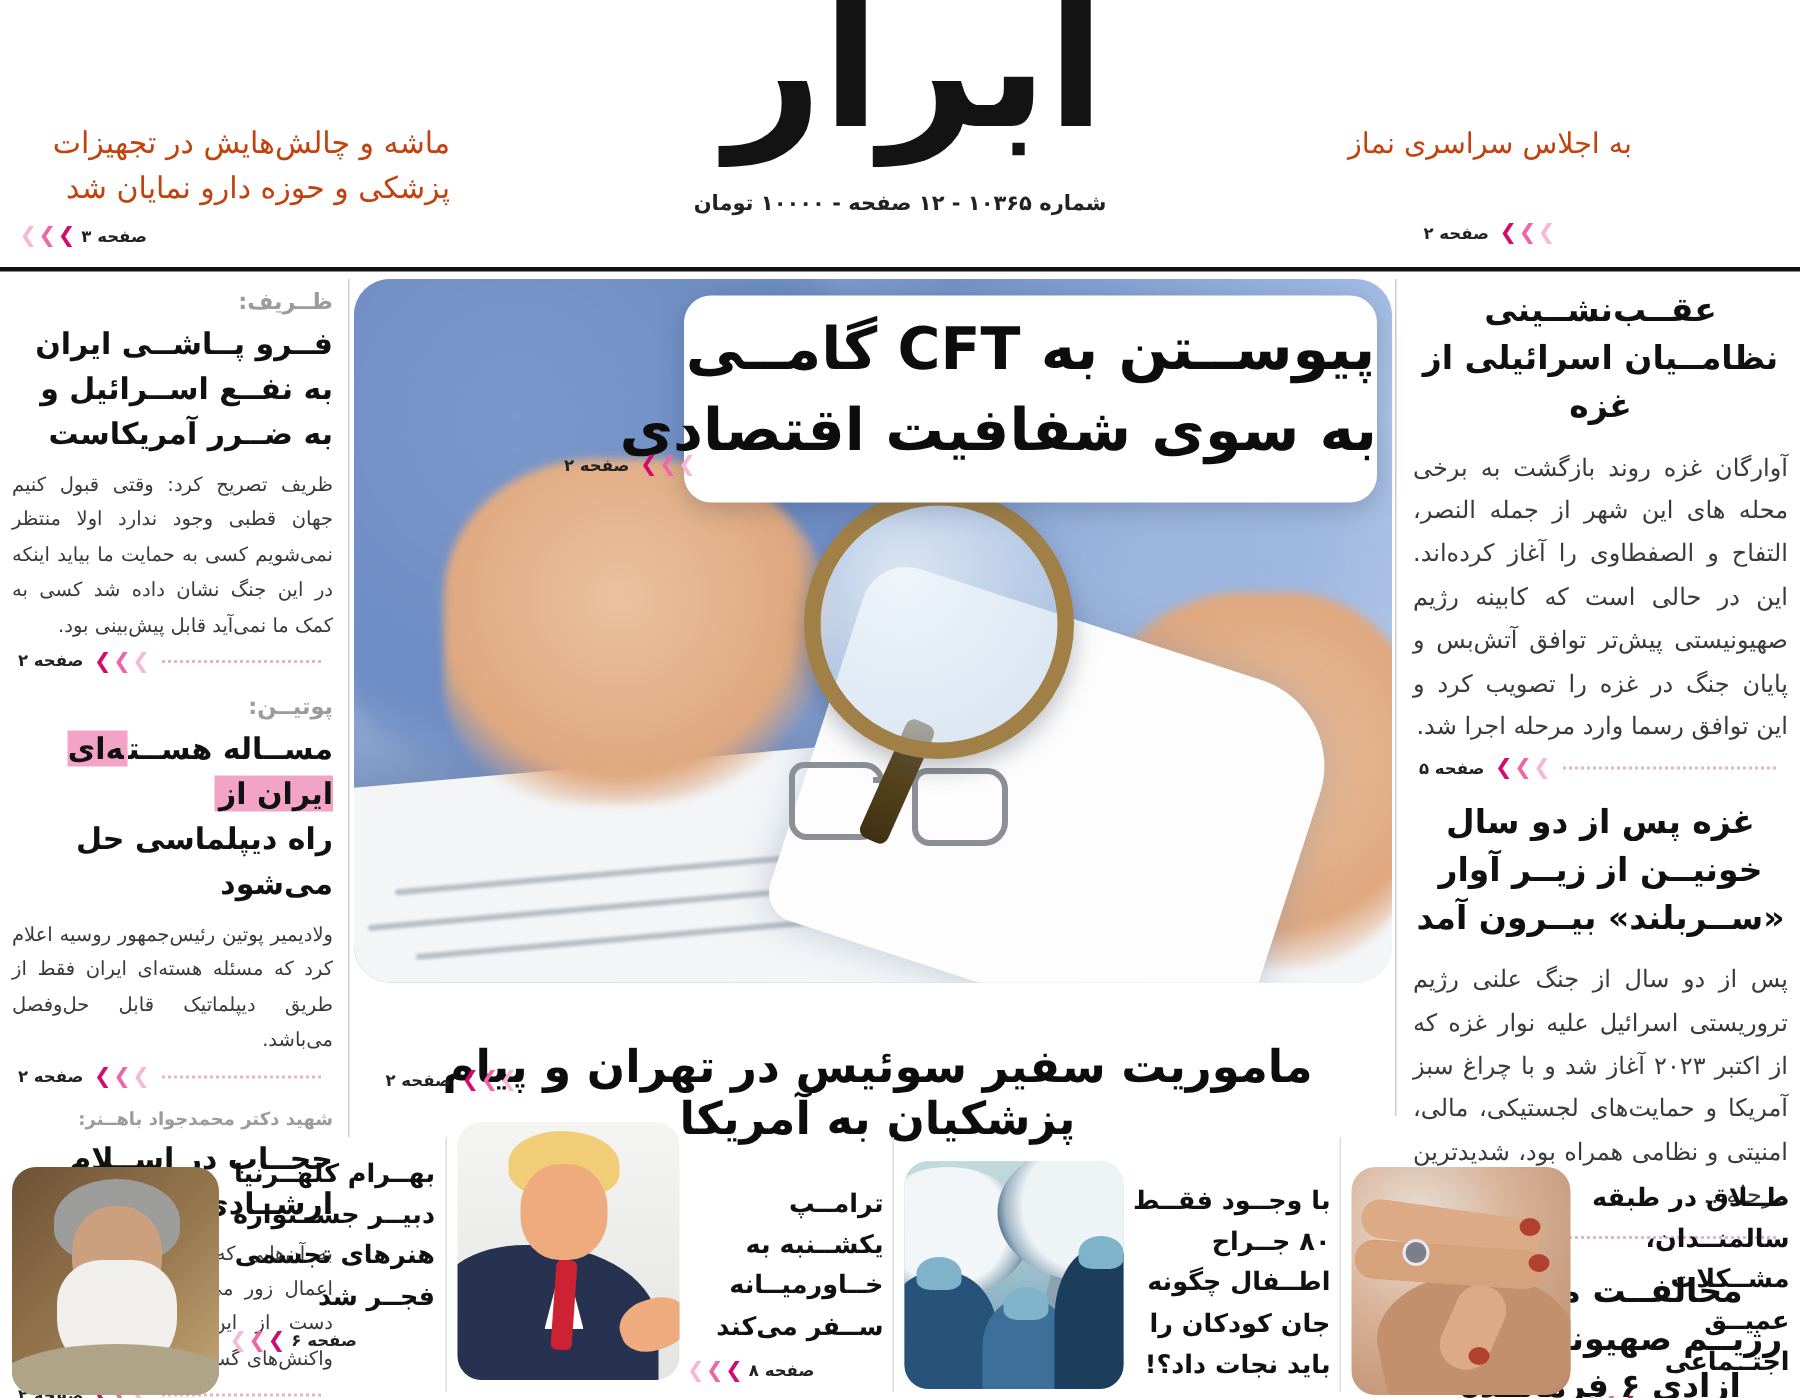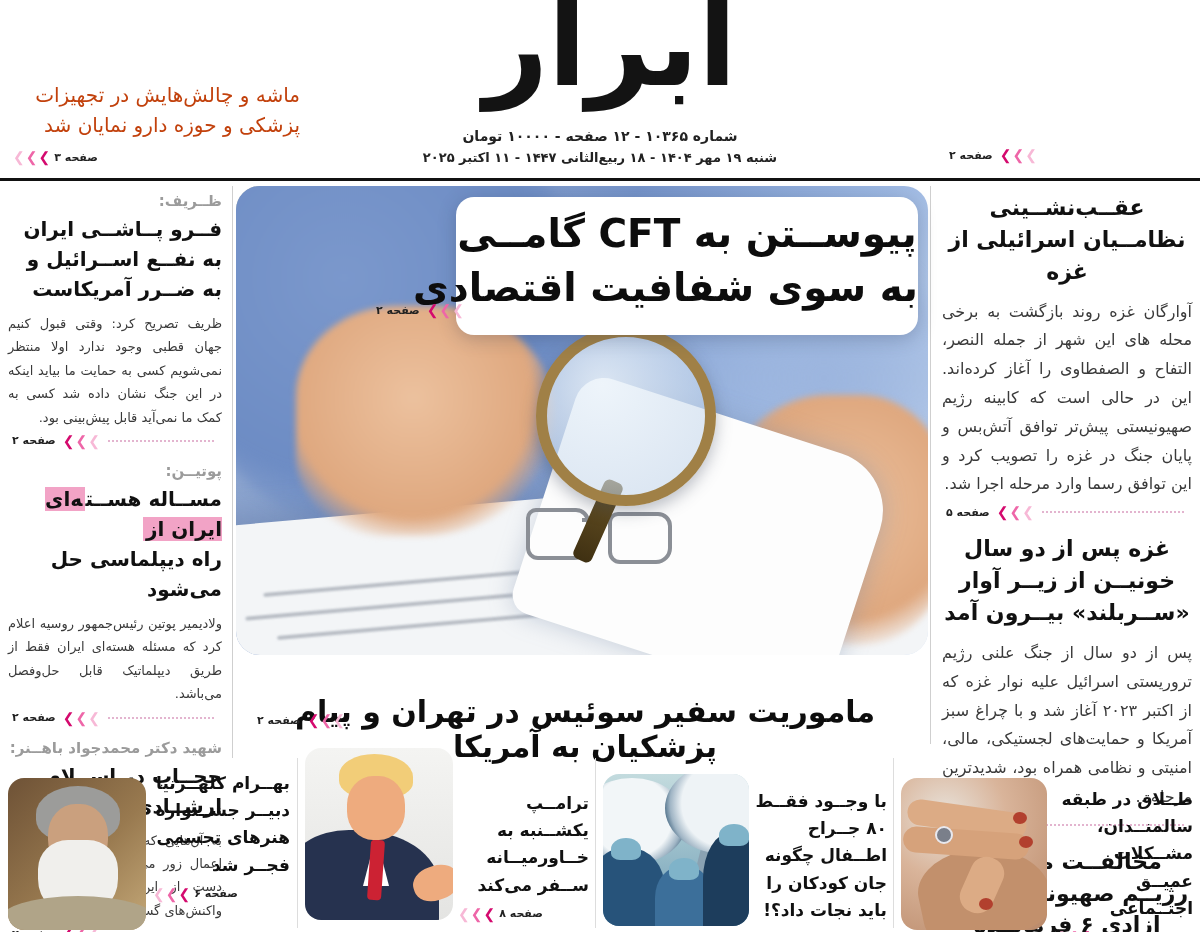--- a/index.html
+++ b/index.html
@@ -110,33 +110,33 @@
   .b-h{font-weight:bold;font-size:17px;line-height:1.6;color:#111;text-align:right;}
   .b-pm{margin-top:8px;}
 </style>
 </head>
 <body>
 
 <div id="page">
 
   <div class="abs m-title">ابرار</div>
   <div class="abs m-issue">شماره ۱۰۳۶۵ - ۱۲ صفحه - ۱۰۰۰۰ تومان</div>
-  <div class="abs m-date">شنبه ۱۹ مهر ۱۴۰۴ - ۱۸ ربیع‌الثانی ۱۴۴۷ - ۱۱ اکتبر ۲۰۲۵</div>
 
   <div class="abs" style="left:8px;top:80px;width:292px;">
     <div class="hl" style="font-size:20px;line-height:1.5;text-align:right;">ماشه و چالش‌هایش در تجهیزات پزشکی و حوزه دارو نمایان شد</div>
   </div>
   <div class="abs pm" style="left:12px;top:150px;width:110px;">
     <span class="ch c-light">❮</span>
       <span class="ch c-mid">❮</span>
       <span class="ch c-dark">❮</span>
     <span class="pm-label">صفحه ۳</span>
   </div>
 
   <div class="abs" style="left:852px;top:82px;width:236px;text-align:right;">
+    <div class="hl" style="font-size:19px;line-height:1.55;">به اجلاس سراسری نماز</div>
   </div>
   <div class="abs pm" style="left:945px;top:148px;width:110px;">
     <span class="pm-label">صفحه ۲</span>
     <span class="ch c-dark">❮</span>
       <span class="ch c-mid">❮</span>
       <span class="ch c-light">❮</span>
   </div>
 
   <div class="abs rule"></div>
 
@@ -206,21 +206,21 @@
       <div class="pm" style="margin-top:5px;">
         <span class="pm-label">صفحه ۲</span>
         <span class="ch c-dark">❮</span>
           <span class="ch c-mid">❮</span>
           <span class="ch c-light">❮</span>
         <span class="dots"></span>
       </div>
     </div>
 
     <div class="story">
-      <div class="kicker" style="font-size:15px;">شهید دکتر محمدجواد باهــنر:</div>
+      <div class="kicker" style="font-size:12px;">شهید دکتر محمدجواد باهــنر:</div>
       <div class="lc-h" style="margin-top:4px;">حجــاب در اســلام ارشــادی است</div>
       <div class="body-txt lc-b" style="margin-top:8px;">به آن‌هایی که در این مورد تحمیل یا اعمال زور می‌کنند توصیه می‌کنیم که دست از این کار بردارند. در پی واکنش‌های گسترده به سخنان تازه...</div>
       <div class="pm" style="margin-top:5px;">
         <span class="pm-label">صفحه ۲</span>
         <span class="ch c-dark">❮</span>
           <span class="ch c-mid">❮</span>
           <span class="ch c-light">❮</span>
         <span class="dots"></span>
       </div>
     </div>

